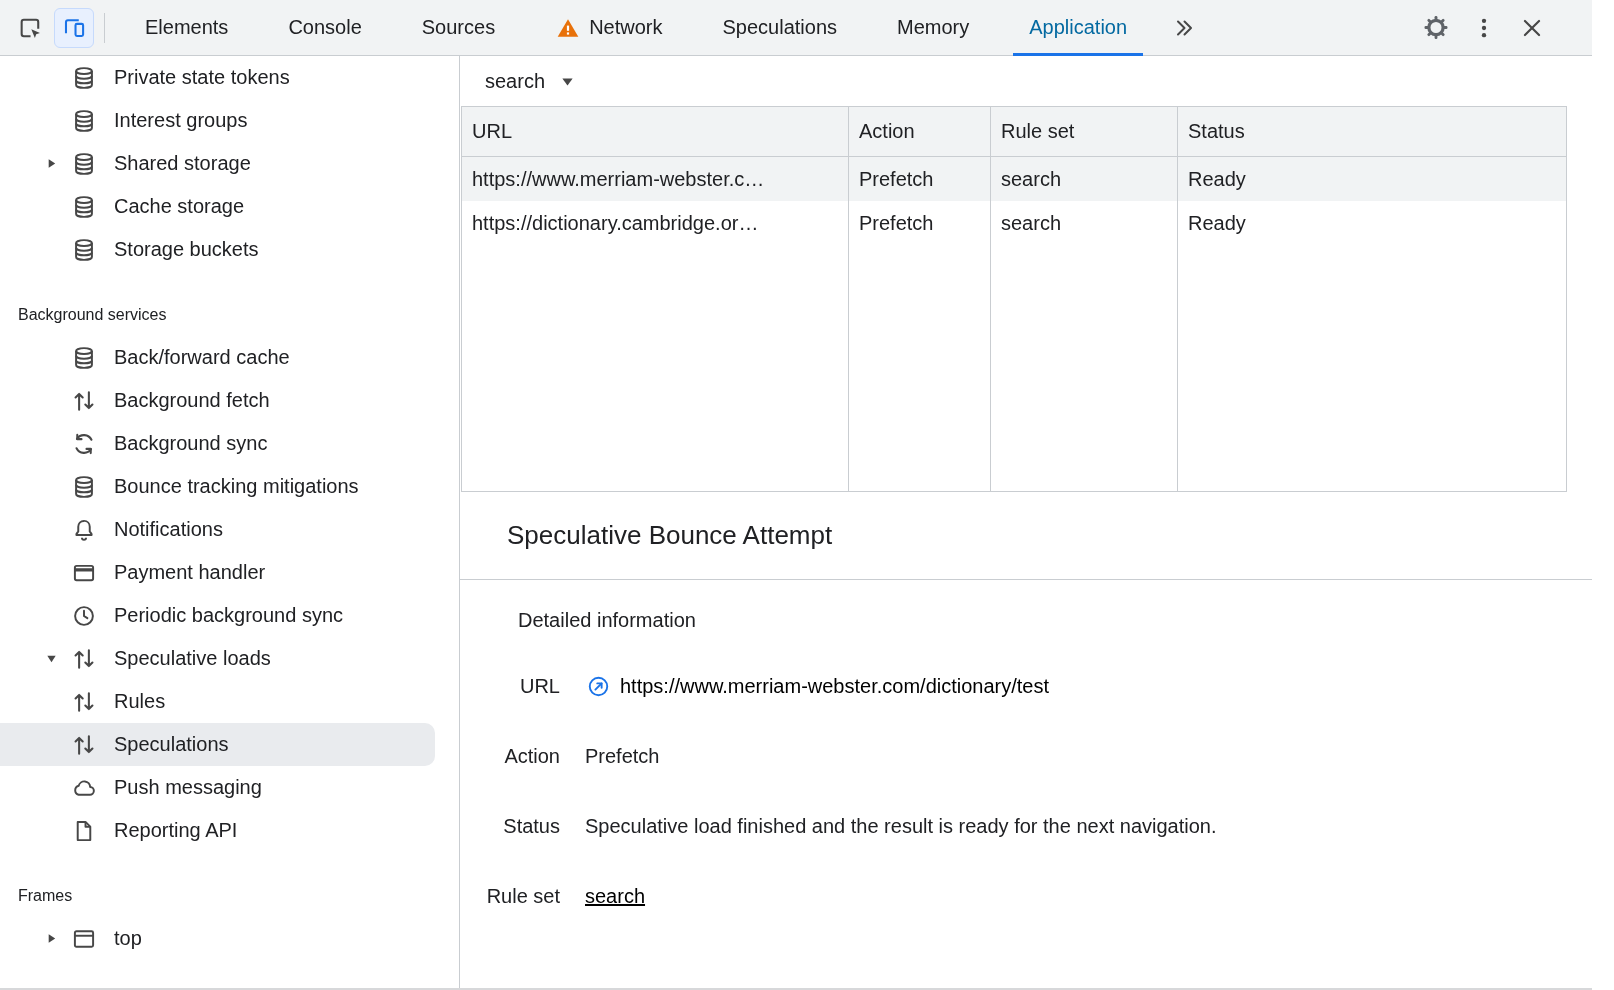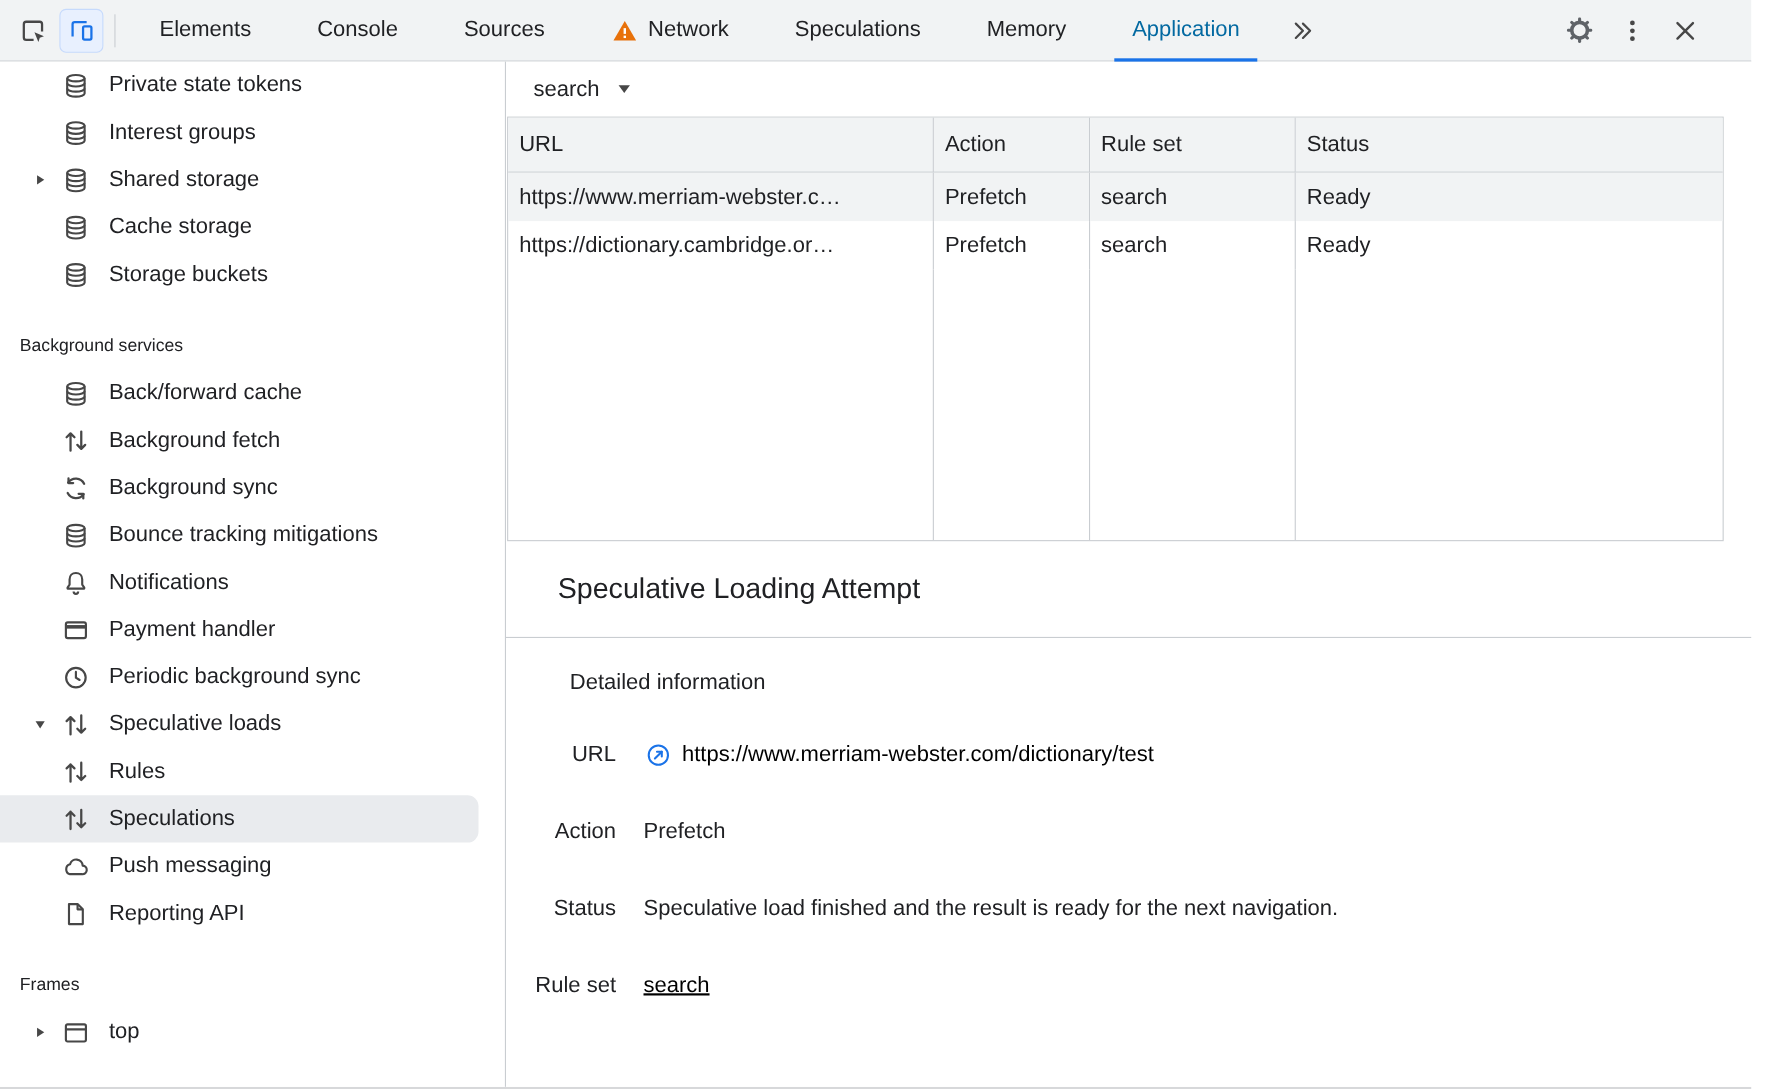--- a/index.html
+++ b/index.html
@@ -14,21 +14,21 @@
   .vsep{width:1px;height:30px;background:#c9cdd1;margin:0 10px;flex:0 0 1px}
   .tabs{display:flex;height:56px}
   .tab{display:flex;align-items:center;gap:8px;padding:0 30px;font-size:20px;height:56px;position:relative;cursor:pointer;color:#202124;white-space:nowrap}
   .tab.active{color:#0369a1}
   .tab.active::after{content:"";position:absolute;left:14px;right:14px;bottom:0;height:3px;background:#1a73e8}
   .more-tabs{display:flex;align-items:center;padding:0 14px;height:56px;cursor:pointer}
   .toolbar-right{margin-left:auto;display:flex;align-items:center;gap:8px;margin-right:40px}
   
   .content{flex:1;display:flex;min-height:0}
   .sidebar{width:460px;flex:0 0 460px;border-right:1px solid #c9cdd1;overflow:hidden;background:#fff}
-  .side-row{display:flex;align-items:center;height:43px;font-size:20px;cursor:pointer;padding-left:16px}
+  .side-row{display:flex;align-items:center;height:43px;font-size:20px;cursor:pointer;padding-left:31px}
   .side-row.sub{}
   .side-row.selected{background:#e9ebee;border-radius:0 10px 10px 0;margin-right:24px}
   .arrow-slot{width:40px;flex:0 0 40px;display:flex;align-items:center;justify-content:center}
   .icon{display:inline-flex;width:26px;height:26px;align-items:center;justify-content:center;flex:0 0 26px}
   .side-label{margin-left:17px;white-space:nowrap}
   .section-header{height:43px;display:flex;align-items:center;font-size:16px;padding-left:18px;margin-top:22px}
   
   .main{flex:1;display:flex;flex-direction:column;background:#fff;min-width:0}
   .filter-bar{height:50px;flex:0 0 50px;display:flex;align-items:center;padding-left:25px}
   .filter-dd{display:flex;align-items:center;gap:9px;font-size:20px;cursor:pointer}
@@ -421,21 +421,21 @@
           <div class="gt-cell gt-row col1">Prefetch</div>
           <div class="gt-cell gt-row col2">search</div>
           <div class="gt-cell gt-row col3">Ready</div>
           <div class="gt-cell gt-fill col0"></div>
           <div class="gt-cell gt-fill col1"></div>
           <div class="gt-cell gt-fill col2"></div>
           <div class="gt-cell gt-fill col3"></div>
         </div>
 
       <div class="attempt-header">
-        <span>Speculative Loading Attempt</span>
+        <span>Speculative Bounce Attempt</span>
       </div>
 
       <div class="details">
         <div class="details-heading">Detailed information</div>
         <div id="fieldsEl">
             <div class="detail-row">
               <span class="f-label">URL</span>
               <span class="f-value">
                 <span class="icon">
                   <svg viewBox="0 0 24 24" width="25" height="25">

